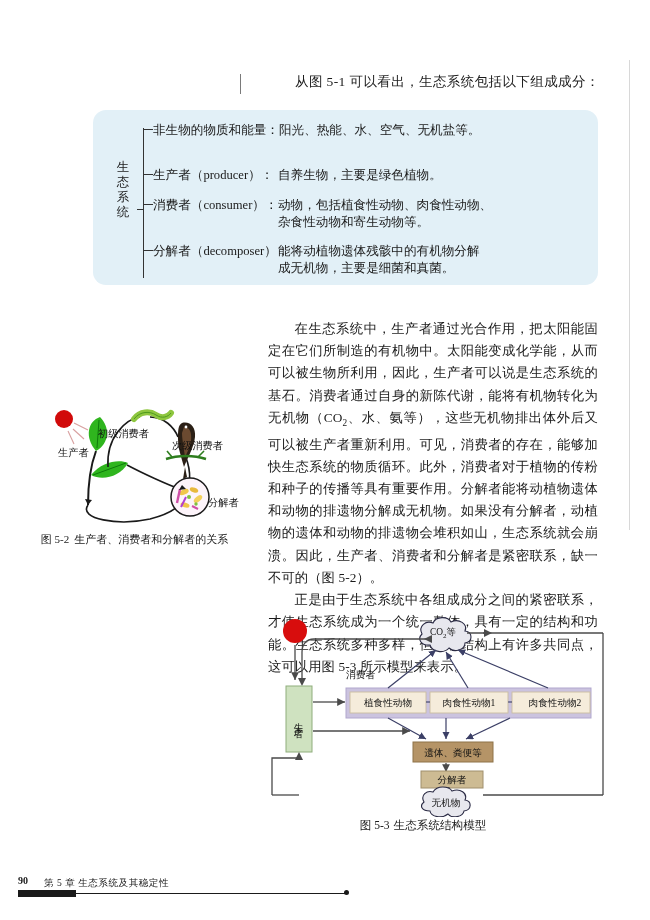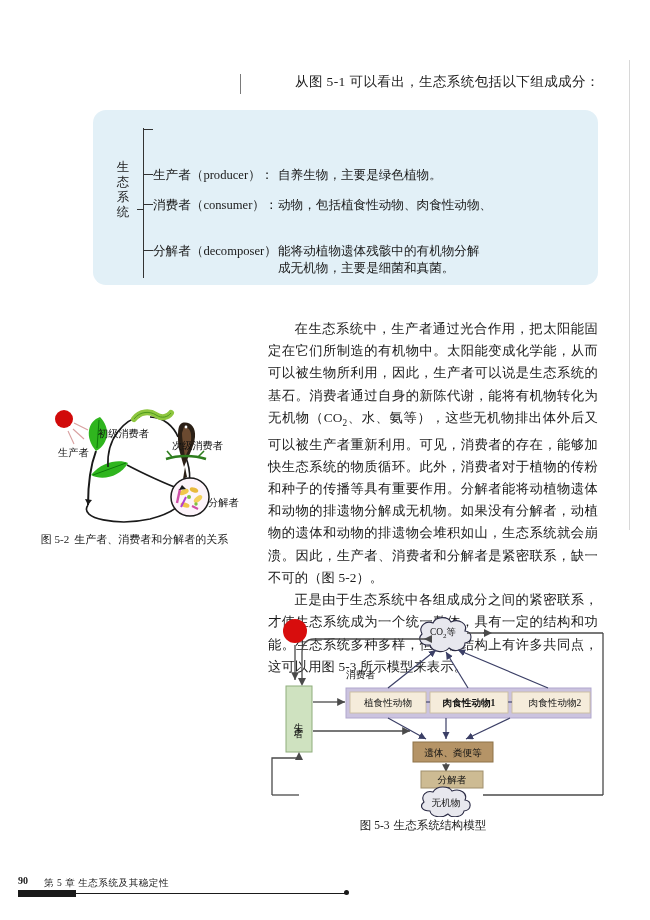--- a/index.html
+++ b/index.html
@@ -293,30 +293,35 @@
       </div>
 
       <div class="brace-vert"></div>
       <div class="brace-stub"></div>
 
       <div class="brace-arm" style="top:19px;"></div>
       <div class="brace-arm" style="top:64px;"></div>
       <div class="brace-arm" style="top:94px;"></div>
       <div class="brace-arm" style="top:140px;"></div>
 
+      <div class="row r1">
+        <span class="term">非生物的物质和能量：</span>
+        <span class="desc">阳光、热能、水、空气、无机盐等。</span>
+      </div>
 
       <div class="row r2">
         <span class="term term-w">生产者（producer）：</span>
         <span class="desc">自养生物，主要是绿色植物。</span>
       </div>
 
       <div class="row r3">
         <span class="term term-w">消费者（consumer）：</span>
         <span class="desc">动物，包括植食性动物、肉食性动物、</span>
       </div>
+      <div class="sub-line" style="top:104px;">杂食性动物和寄生动物等。</div>
 
       <div class="row r4">
         <span class="term term-w">分解者（decomposer）：</span>
         <span class="desc">能将动植物遗体残骸中的有机物分解</span>
       </div>
       <div class="sub-line" style="top:150px;">成无机物，主要是细菌和真菌。</div>
 
     </div>
   </div>
 
@@ -470,21 +475,21 @@
       </svg>
 
       
       <span class="cloud-label" style="left:172px; top:14px;"><span>CO</span><sub style="font-size:7px;">2</sub><span>等</span></span>
 
       <span class="consumer-title" style="left:88px; top:57px;">消费者</span>
 
       <div class="node" style="left:92px; top:80px; width:76px; height:21px;">
           <span>植食性动物</span>
         </div>
-      <div class="node" style="left:172px; top:80px; width:78px; height:21px;font-weight:bold;">
+      <div class="node" style="left:172px; top:80px; width:78px; height:21px;">
           <span>肉食性动物1</span>
         </div>
       <div class="node" style="left:254px; top:80px; width:86px; height:21px;">
           <span>肉食性动物2</span>
         </div>
 
       <div class="node producer-text" style="left:28px; top:74px; width:26px; height:66px; writing-mode:vertical-rl; letter-spacing:3px;">
           <span>生产者</span>
         </div>
 

